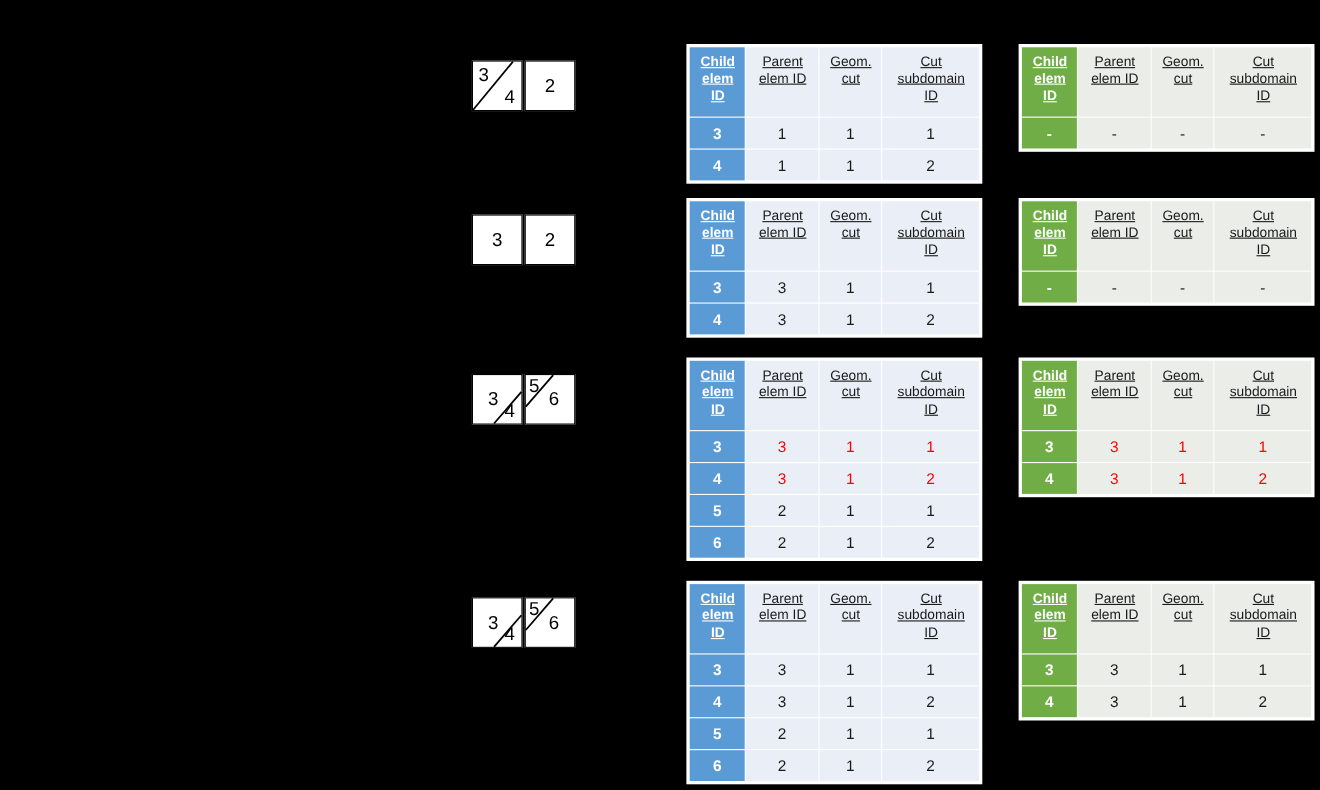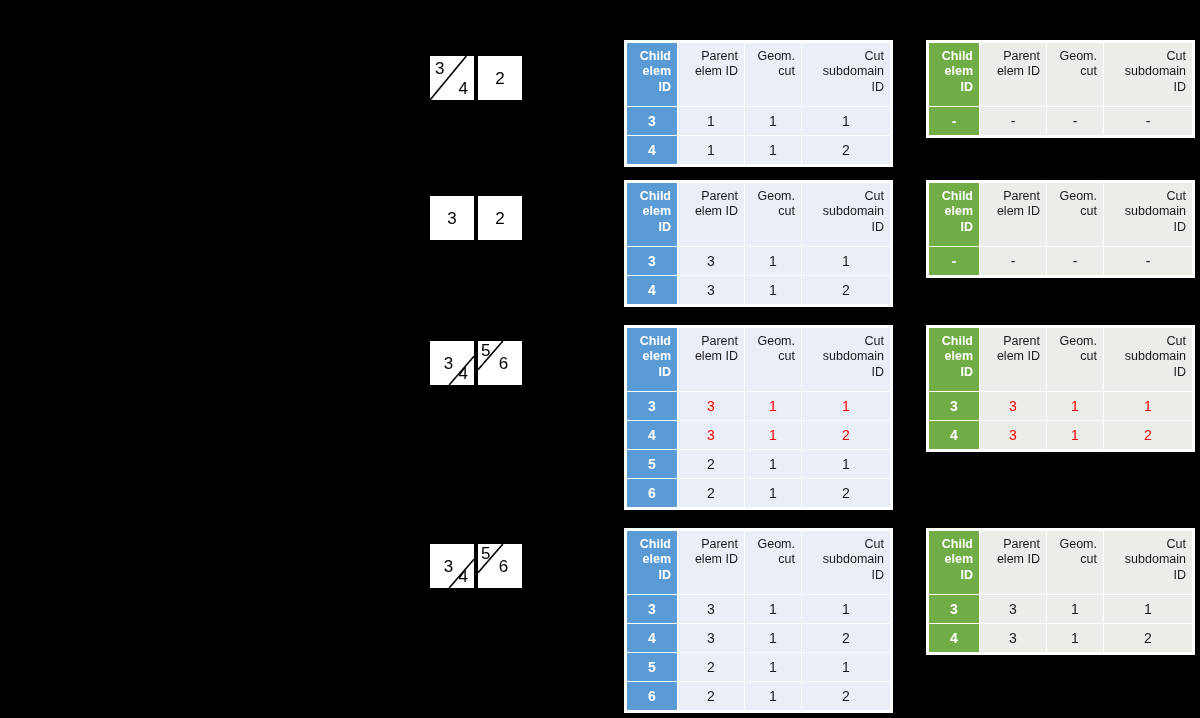--- a/index.html
+++ b/index.html
@@ -97,24 +97,25 @@
     font-weight: normal;
     text-align: center;
     vertical-align: top;
     color: #1a1a1a;
     font-family: "Liberation Sans", sans-serif;
   }
 
   
   .tbl thead th {
     height: 57px;
-    text-align: right;
+    text-align: center;
     padding: 6px 6px 0 7px;
     line-height: 1.22;
     vertical-align: top;
+    text-decoration: underline;
   }
   .tbl.blue  thead th          { background: #eaeff7; }
   .tbl.blue  thead th.key      { background: #5b9bd5; color: #ffffff; font-weight: bold; }
   .tbl.green thead th          { background: #eaede8; }
   .tbl.green thead th.key      { background: #70ad47; color: #ffffff; font-weight: bold; }
 
   
   .tbl tbody td {
     height: 28px;
     line-height: 28px;

